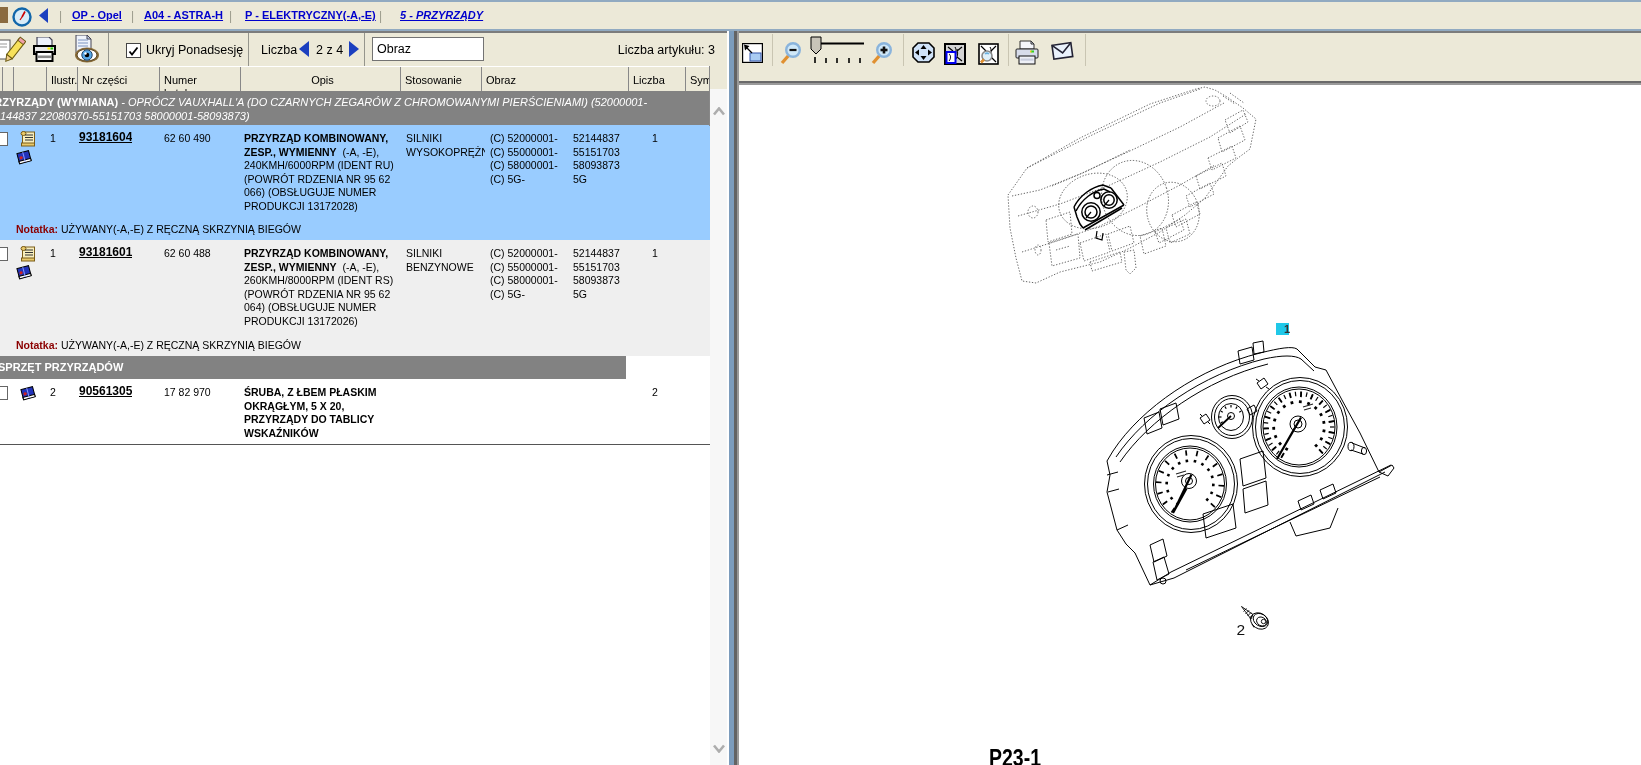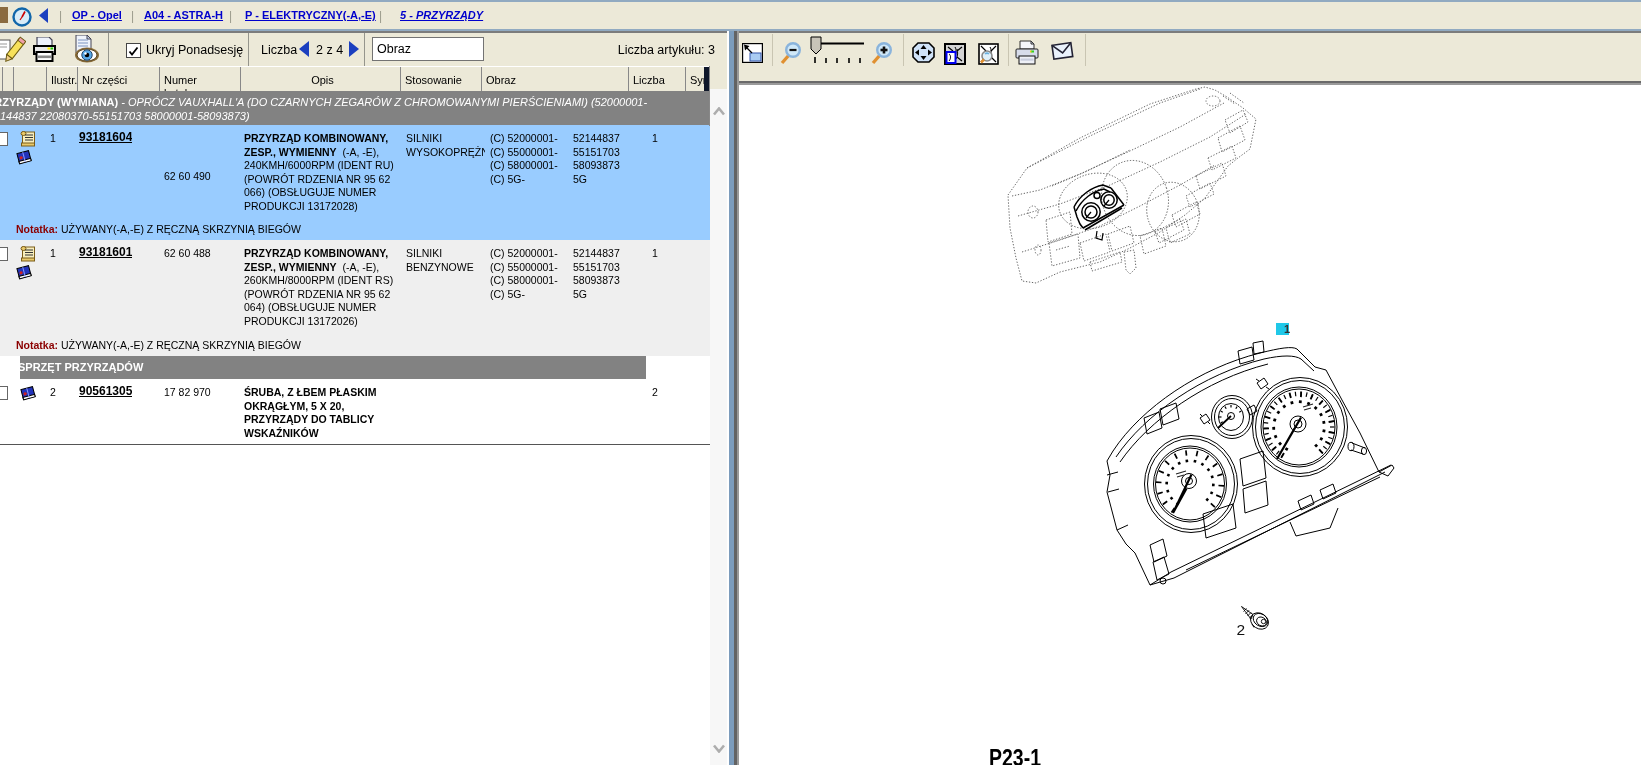--- a/index.html
+++ b/index.html
@@ -104,21 +104,21 @@
 <div class="abs beige" style="left:0;top:66px;width:710px;height:25px;border-top:1px solid #fff;">
   <div class="hdrcell" style="left:2px;width:11px;"></div>
   <div class="hdrcell" style="left:13px;width:33px;"></div>
   <div class="hdrcell" style="left:46px;width:31px;">Ilustr.</div>
   <div class="hdrcell" style="left:77px;width:82px;">Nr części</div>
   <div class="hdrcell" style="left:159px;width:81px;">Numer<br>katalogowy</div>
   <div class="hdrcell" style="left:240px;width:160px;text-align:center;">Opis</div>
   <div class="hdrcell" style="left:400px;width:81px;">Stosowanie</div>
   <div class="hdrcell" style="left:481px;width:159px;">Obraz</div>
   <div class="hdrcell" style="left:628px;width:45px;">Liczba</div>
-  <div class="hdrcell" style="left:685px;width:25px;border-right:6px solid #0f172a;">Sym</div>
+  <div class="hdrcell" style="left:685px;width:25px;border-right:1px solid #0f172a;">Sym</div>
 </div>
 
 <div class="abs" style="left:0;top:91px;width:710px;height:34px;background:#828282;color:#fff;font-size:11px;line-height:14px;overflow:hidden;">
   <div style="position:absolute;left:-13px;top:4px;width:900px;white-space:nowrap;"><b>PRZYRZĄDY (WYMIANA)</b> <i>- OPRÓCZ VAUXHALL'A (DO CZARNYCH ZEGARÓW Z CHROMOWANYMI PIERŚCIENIAMI) (52000001-</i><br><i style="margin-left:13px;">144837 22080370-55151703 58000001-58093873)</i></div>
 </div>
 
 <div class="abs" style="left:0;top:125px;width:710px;height:115px;background:#99CCFF;">
   <div class="abs" style="left:-4px;top:7px;width:12px;height:14px;background:#fff;border:1px solid #666;"></div>
 
   <svg class="abs" style="left:20px;top:6px;" width="17" height="16" viewBox="0 0 17 16">
@@ -133,21 +133,21 @@
   <svg class="abs" style="left:16px;top:24px;" width="17" height="16" viewBox="0 0 17 16">
     <g transform="rotate(-15 8 8)">
       <rect x="2" y="3" width="12" height="10" fill="#2233bb" stroke="#000"></rect>
       <rect x="2" y="11" width="12" height="2.5" fill="#fff" stroke="#000"></rect>
       <line x1="8" y1="3" x2="8" y2="13" stroke="#8899ff"></line>
       <circle cx="5" cy="8" r="1.6" fill="#cc2222"></circle>
     </g>
   </svg>
   <div class="cell" style="left:46px;top:7px;width:14px;text-align:center;">1</div>
   <div class="cell plink" style="left:79px;top:6px;">93181604</div>
-  <div class="cell" style="left:164px;top:7px;margin-top:38px;">62 60 490</div>
+  <div class="cell" style="left:164px;top:7px;">62 60 490</div>
   <div class="cell" style="left:244px;top:7px;width:158px;"><b>PRZYRZĄD KOMBINOWANY,</b><br><b>ZESP., WYMIENNY</b>&nbsp; (-A, -E),<br>240KMH/6000RPM (IDENT RU)<br>(POWRÓT RDZENIA NR 95 62<br>066) (OBSŁUGUJE NUMER<br>PRODUKCJI 13172028)</div>
   <div class="cell" style="left:406px;top:7px;width:79px;">SILNIKI<br>WYSOKOPRĘŻNE</div>
   <div class="cell" style="left:490px;top:7px;">(C) 52000001-<br>(C) 55000001-<br>(C) 58000001-<br>(C) 5G-</div>
   <div class="cell" style="left:573px;top:7px;">52144837<br>55151703<br>58093873<br>5G</div>
   <div class="cell" style="left:640px;top:7px;width:30px;text-align:center;">1</div>
   <div class="cell" style="left:16px;top:98px;"><b style="color:#8B0000;">Notatka:</b> UŻYWANY(-A,-E) Z RĘCZNĄ SKRZYNIĄ BIEGÓW</div>
 </div>
 
 <div class="abs" style="left:0;top:240px;width:710px;height:116px;background:#EFEFEF;">
   <div class="abs" style="left:-4px;top:7px;width:12px;height:14px;background:#fff;border:1px solid #666;"></div>
@@ -171,21 +171,21 @@
   <div class="cell plink" style="left:79px;top:6px;">93181601</div>
   <div class="cell" style="left:164px;top:7px;">62 60 488</div>
   <div class="cell" style="left:244px;top:7px;width:158px;"><b>PRZYRZĄD KOMBINOWANY,</b><br><b>ZESP., WYMIENNY</b>&nbsp; (-A, -E),<br>260KMH/8000RPM (IDENT RS)<br>(POWRÓT RDZENIA NR 95 62<br>064) (OBSŁUGUJE NUMER<br>PRODUKCJI 13172026)</div>
   <div class="cell" style="left:406px;top:7px;width:79px;">SILNIKI<br>BENZYNOWE</div>
   <div class="cell" style="left:490px;top:7px;">(C) 52000001-<br>(C) 55000001-<br>(C) 58000001-<br>(C) 5G-</div>
   <div class="cell" style="left:573px;top:7px;">52144837<br>55151703<br>58093873<br>5G</div>
   <div class="cell" style="left:640px;top:7px;width:30px;text-align:center;">1</div>
   <div class="cell" style="left:16px;top:99px;"><b style="color:#8B0000;">Notatka:</b> UŻYWANY(-A,-E) Z RĘCZNĄ SKRZYNIĄ BIEGÓW</div>
 </div>
 
-<div class="abs" style="left:0;top:356px;width:626px;height:23px;background:#828282;color:#fff;font-size:11px;overflow:hidden;margin-left:20px;">
+<div class="abs" style="left:0;top:356px;width:626px;height:23px;background:#828282;color:#fff;font-size:11px;overflow:hidden;">
   <div style="position:absolute;left:-2px;top:5px;"><b>SPRZĘT PRZYRZĄDÓW</b></div>
 </div>
 
 <div class="abs" style="left:0;top:379px;width:710px;height:66px;background:#fff;border-bottom:1px solid #555;">
   <div class="abs" style="left:-4px;top:7px;width:12px;height:14px;background:#fff;border:1px solid #666;"></div>
   <svg class="abs" style="left:20px;top:6px;" width="17" height="16" viewBox="0 0 17 16">
     <g transform="rotate(-15 8 8)">
       <rect x="2" y="3" width="12" height="10" fill="#2233bb" stroke="#000"></rect>
       <rect x="2" y="11" width="12" height="2.5" fill="#fff" stroke="#000"></rect>
       <line x1="8" y1="3" x2="8" y2="13" stroke="#8899ff"></line>

